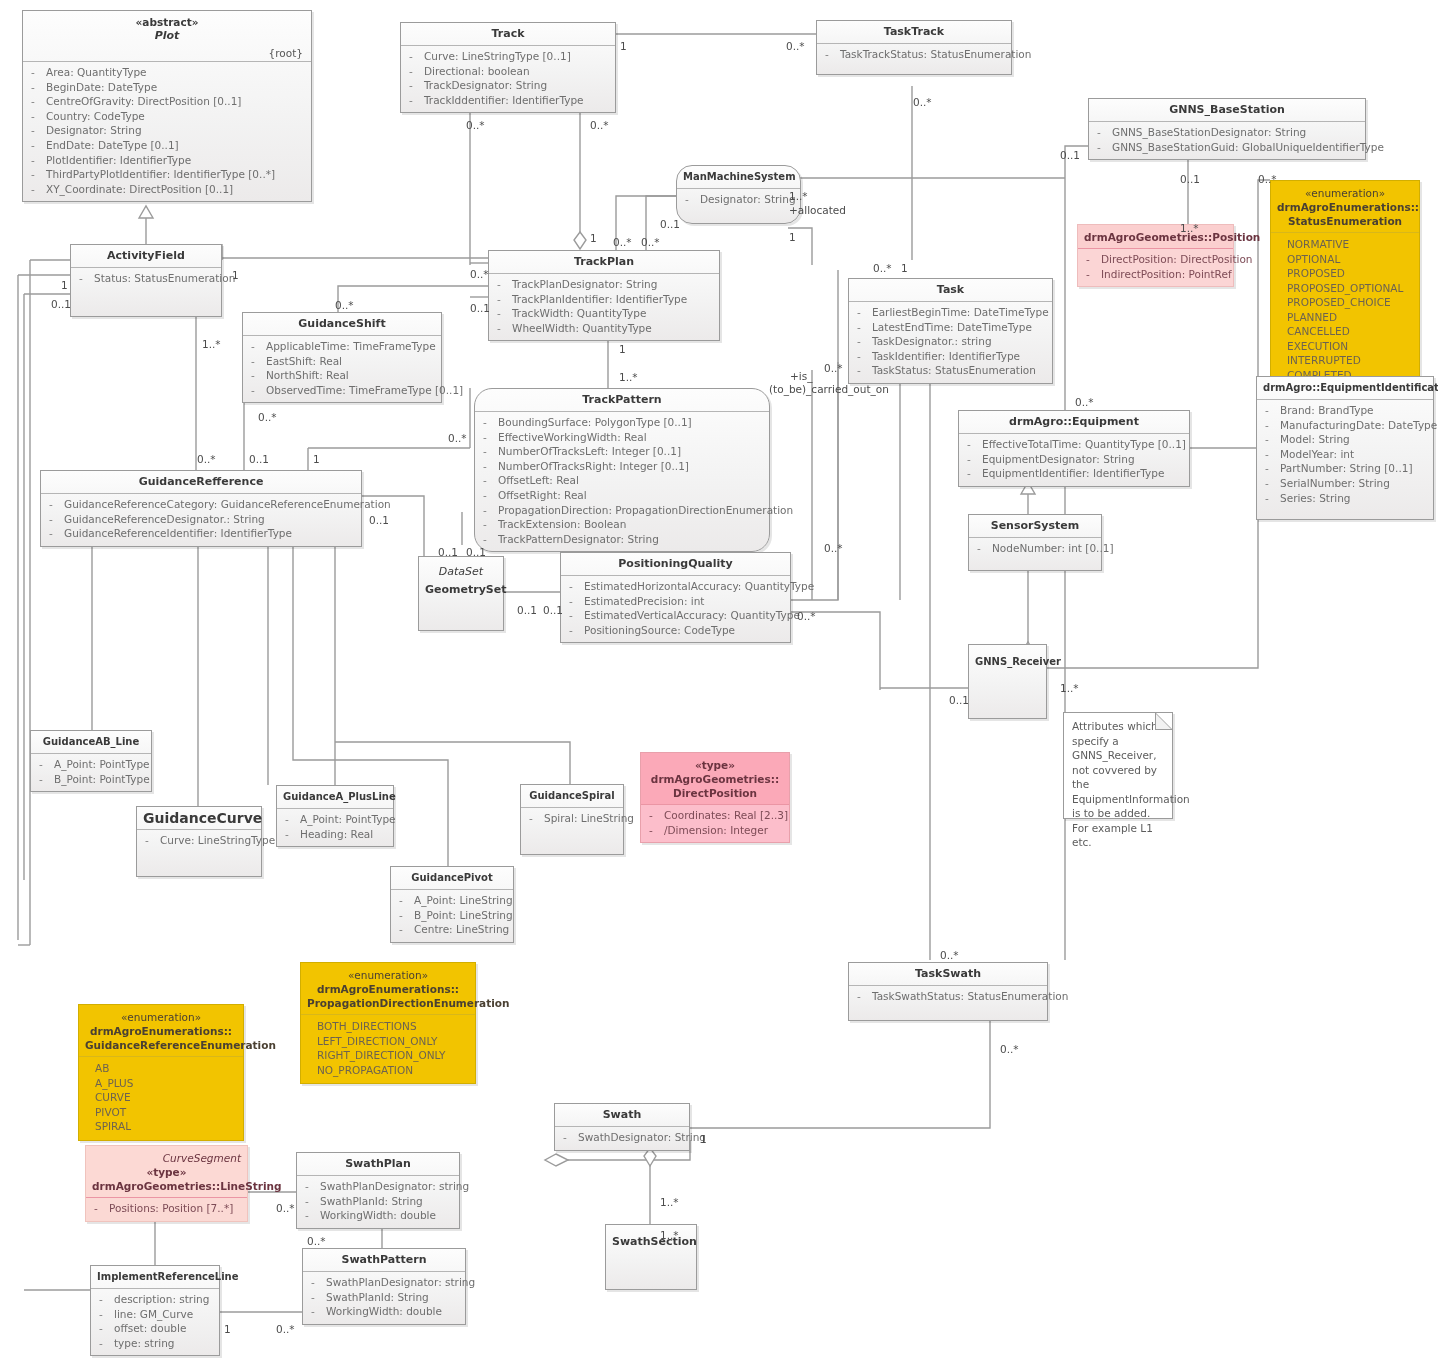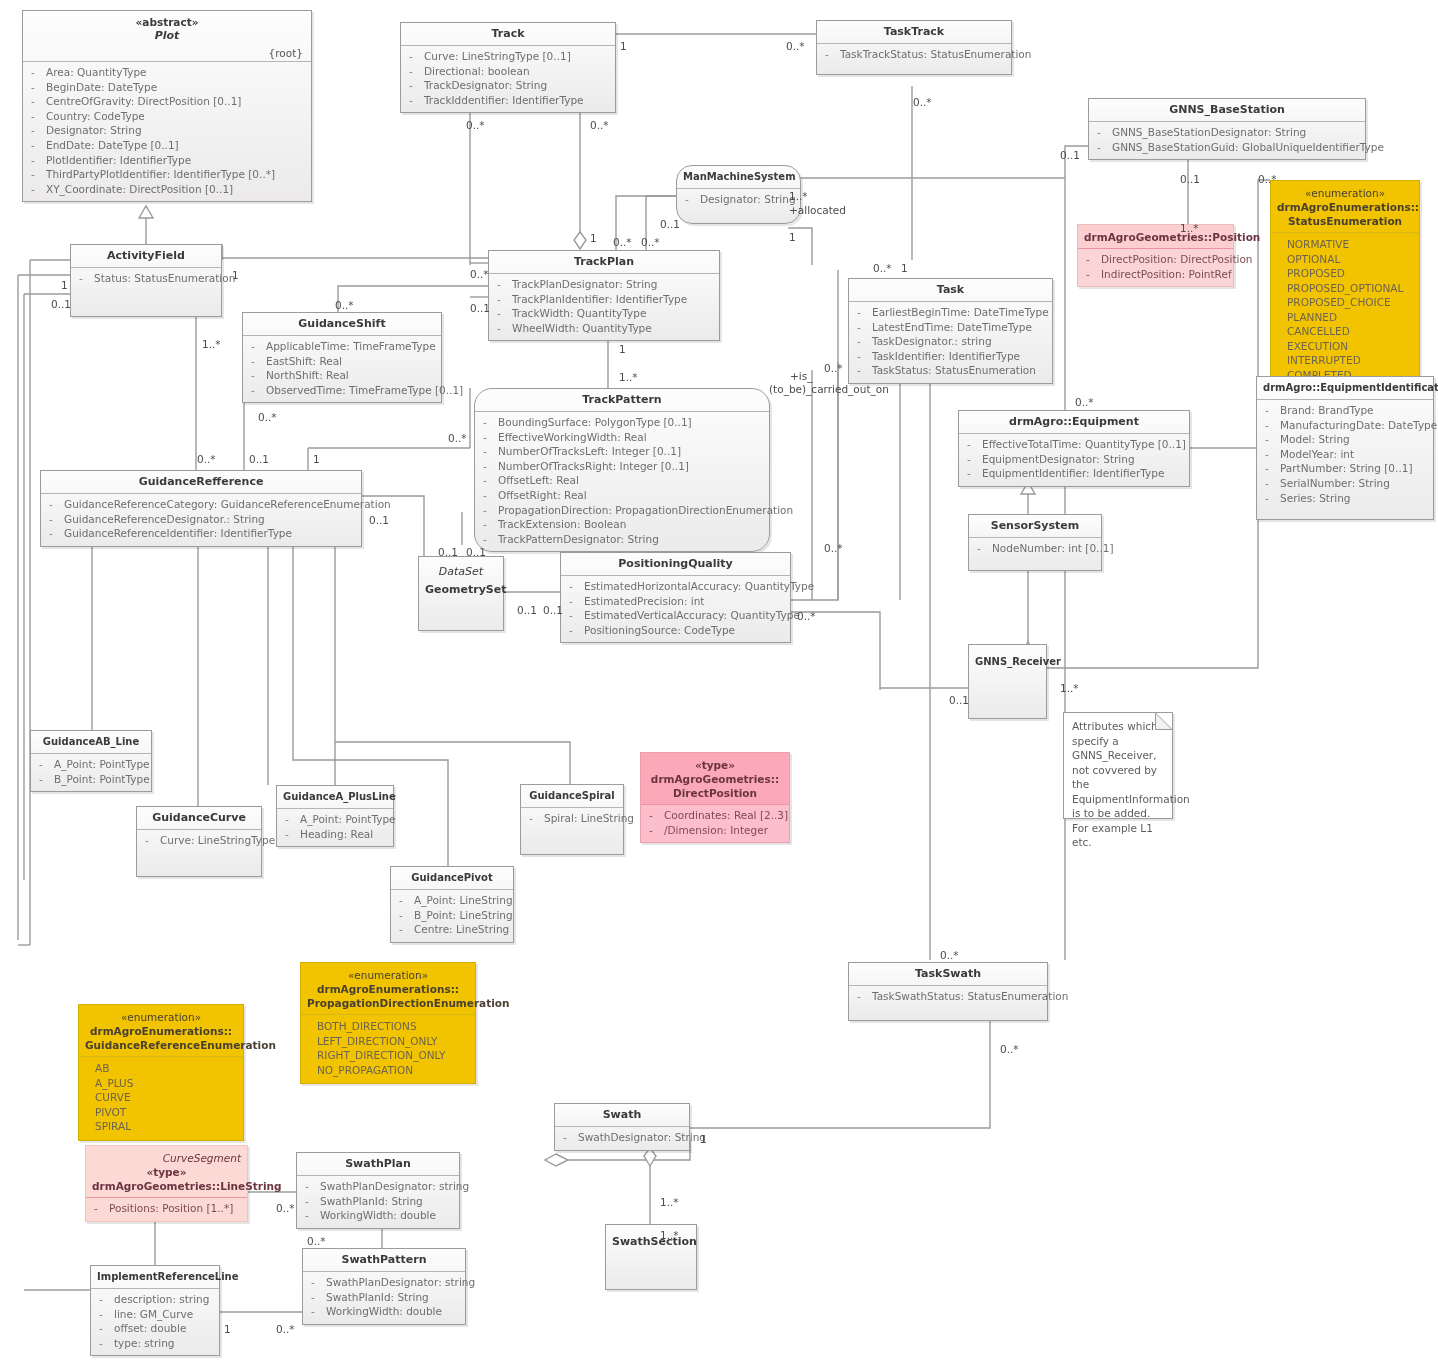--- a/index.html
+++ b/index.html
@@ -397,21 +397,21 @@
   <div class="cls" style="left:30px;top:730px;width:122px;">
     <div class="hdr" style="font-size:10px;">GuidanceAB_Line</div>
     <div class="sep"></div>
     <div class="attrs">
       <div class="attr"><span class="dash">-</span><span>A_Point: PointType</span></div>
       <div class="attr"><span class="dash">-</span><span>B_Point: PointType</span></div>
     </div>
   </div>
 
   <div class="cls" style="left:136px;top:806px;width:126px;">
-    <div class="hdr" style="font-size:11px;">GuidanceCurve</div>
+    <div class="hdr" style="font-size:14px;">GuidanceCurve</div>
     <div class="sep"></div>
     <div class="attrs" style="padding-bottom:28px;">
       <div class="attr"><span class="dash">-</span><span>Curve: LineStringType</span></div>
     </div>
   </div>
 
   <div class="cls" style="left:276px;top:785px;width:118px;">
     <div class="hdr" style="font-size:10px;">GuidanceA_PlusLine</div>
     <div class="sep"></div>
     <div class="attrs">
@@ -499,21 +499,21 @@
   </div>
 
   <div class="typebox lighter" style="left:85px;top:1145px;width:163px;">
     <div class="hdr">
       <div class="ital">CurveSegment</div>
       <div class="stereo">«type»</div>
       <div>drmAgroGeometries::LineString</div>
     </div>
     <div class="sep"></div>
     <div class="attrs">
-      <div class="attr"><span class="dash">-</span><span>Positions: Position [1..*]</span></div>
+      <div class="attr"><span class="dash">-</span><span>Positions: Position [7..*]</span></div>
     </div>
   </div>
 
   <div class="cls" style="left:296px;top:1152px;width:164px;">
     <div class="hdr">SwathPlan</div>
     <div class="sep"></div>
     <div class="attrs">
       <div class="attr"><span class="dash">-</span><span>SwathPlanDesignator: string</span></div>
       <div class="attr"><span class="dash">-</span><span>SwathPlanId: String</span></div>
       <div class="attr"><span class="dash">-</span><span>WorkingWidth: double</span></div>

